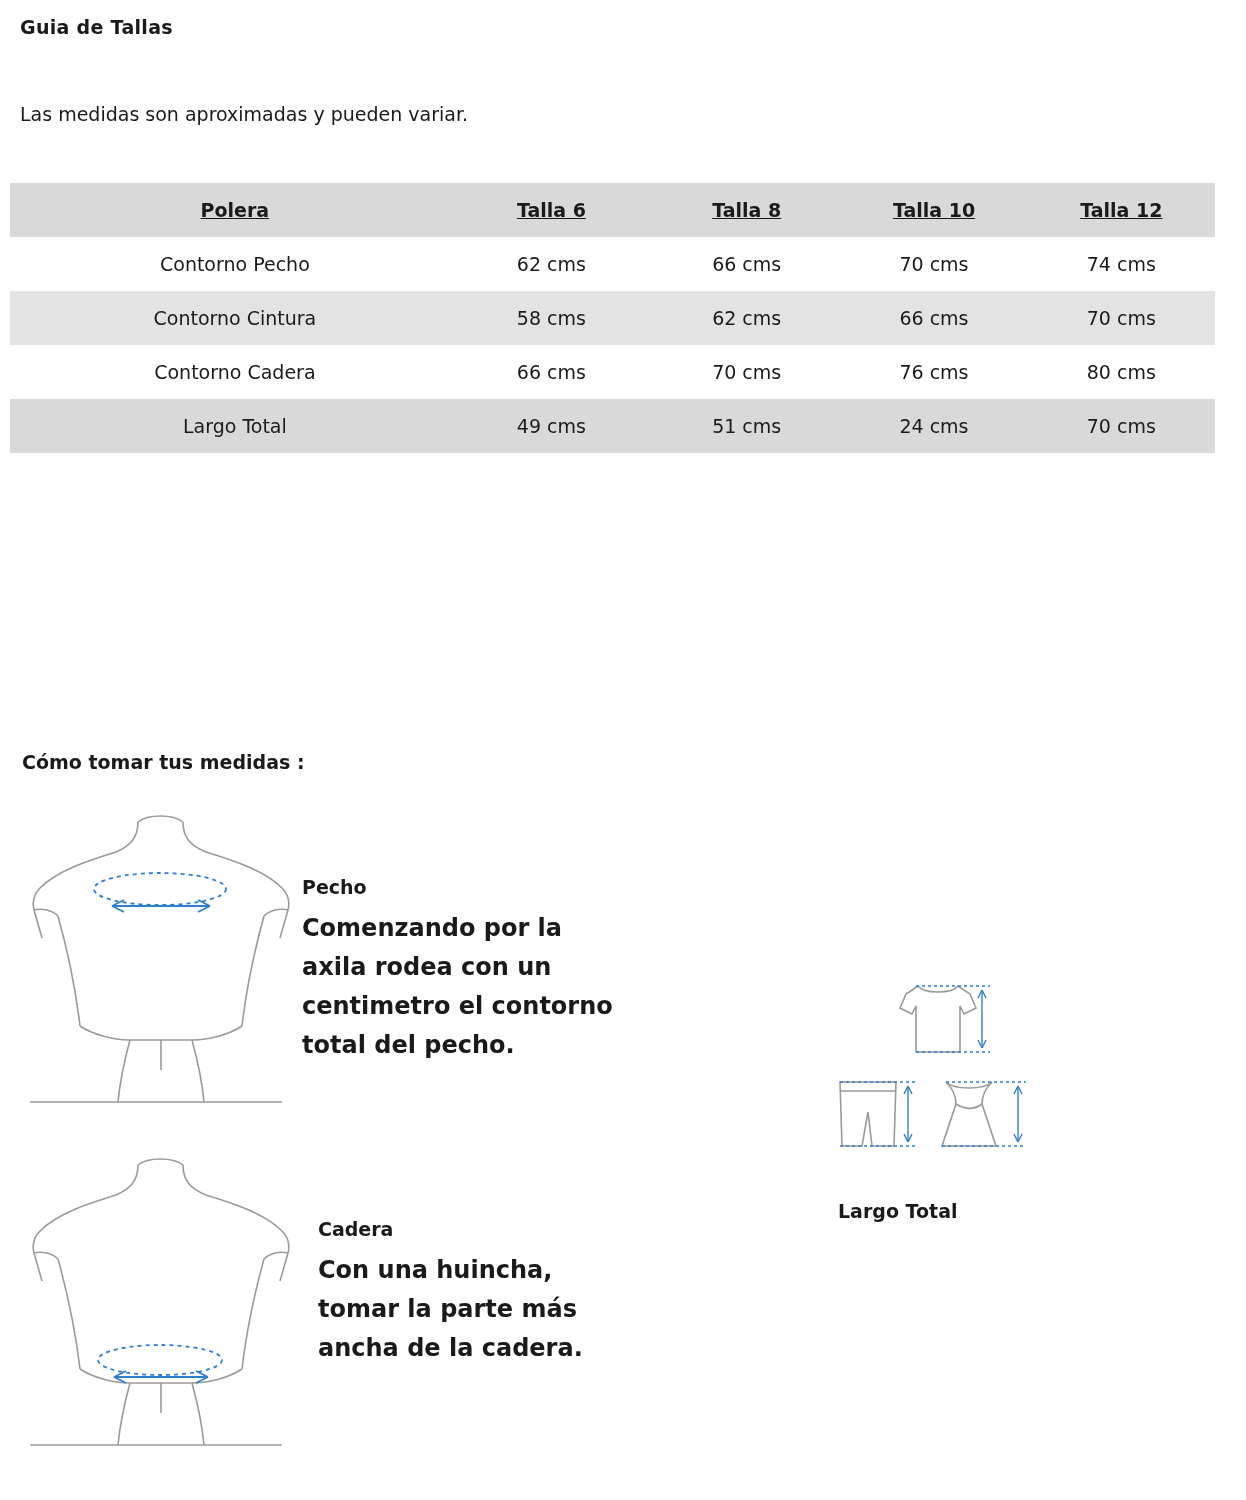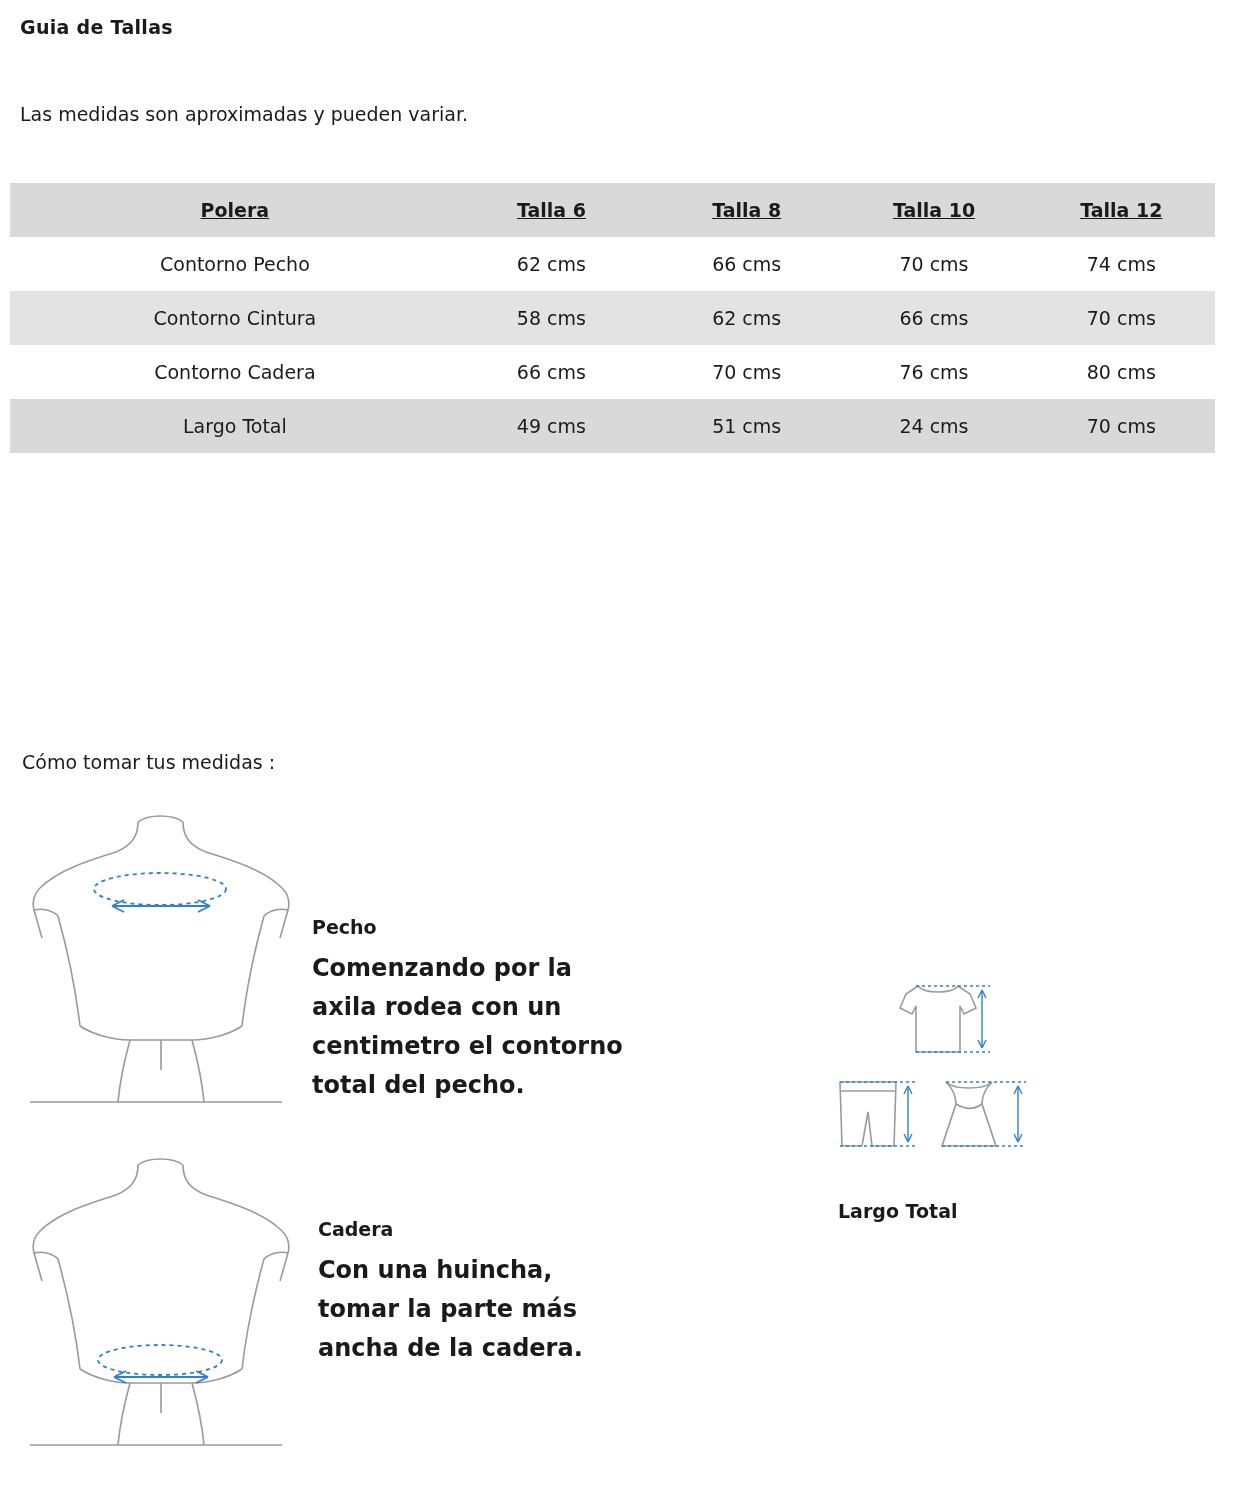--- a/index.html
+++ b/index.html
@@ -75,41 +75,41 @@
   .col-label { width: 455px; padding-left: 10px !important; }
   .col-v { width: 187px; }
   .col-v.v1 { padding-left: 0 !important; }
 
   
   .howto-title {
     position: absolute;
     left: 22px;
     top: 751px;
     font-size: 19px;
-    font-weight: normal;
+    font-weight: bold;
   }
 
   .blk {
     position: absolute;
   }
 
   .blk-head {
     font-size: 19px;
     font-weight: bold;
     margin-bottom: 11px;
   }
   .blk-body {
     font-size: 24px;
     line-height: 1.62;
     font-weight: bold;
   }
 
   
   #torso-chest { left: 20px; top: 812px; }
-  #txt-chest   { left: 312px; top: 876px; width: 330px; margin-top: 40px; }
+  #txt-chest   { left: 302px; top: 876px; width: 330px; }
 
   #torso-hip   { left: 20px; top: 1155px; }
   #txt-hip     { left: 318px; top: 1218px; width: 320px; }
 
   #garments    { left: 830px; top: 970px; }
   #txt-length  { left: 838px; top: 1200px; width: 330px; }
 
   svg { display: block; }
 </style>
 </head>

